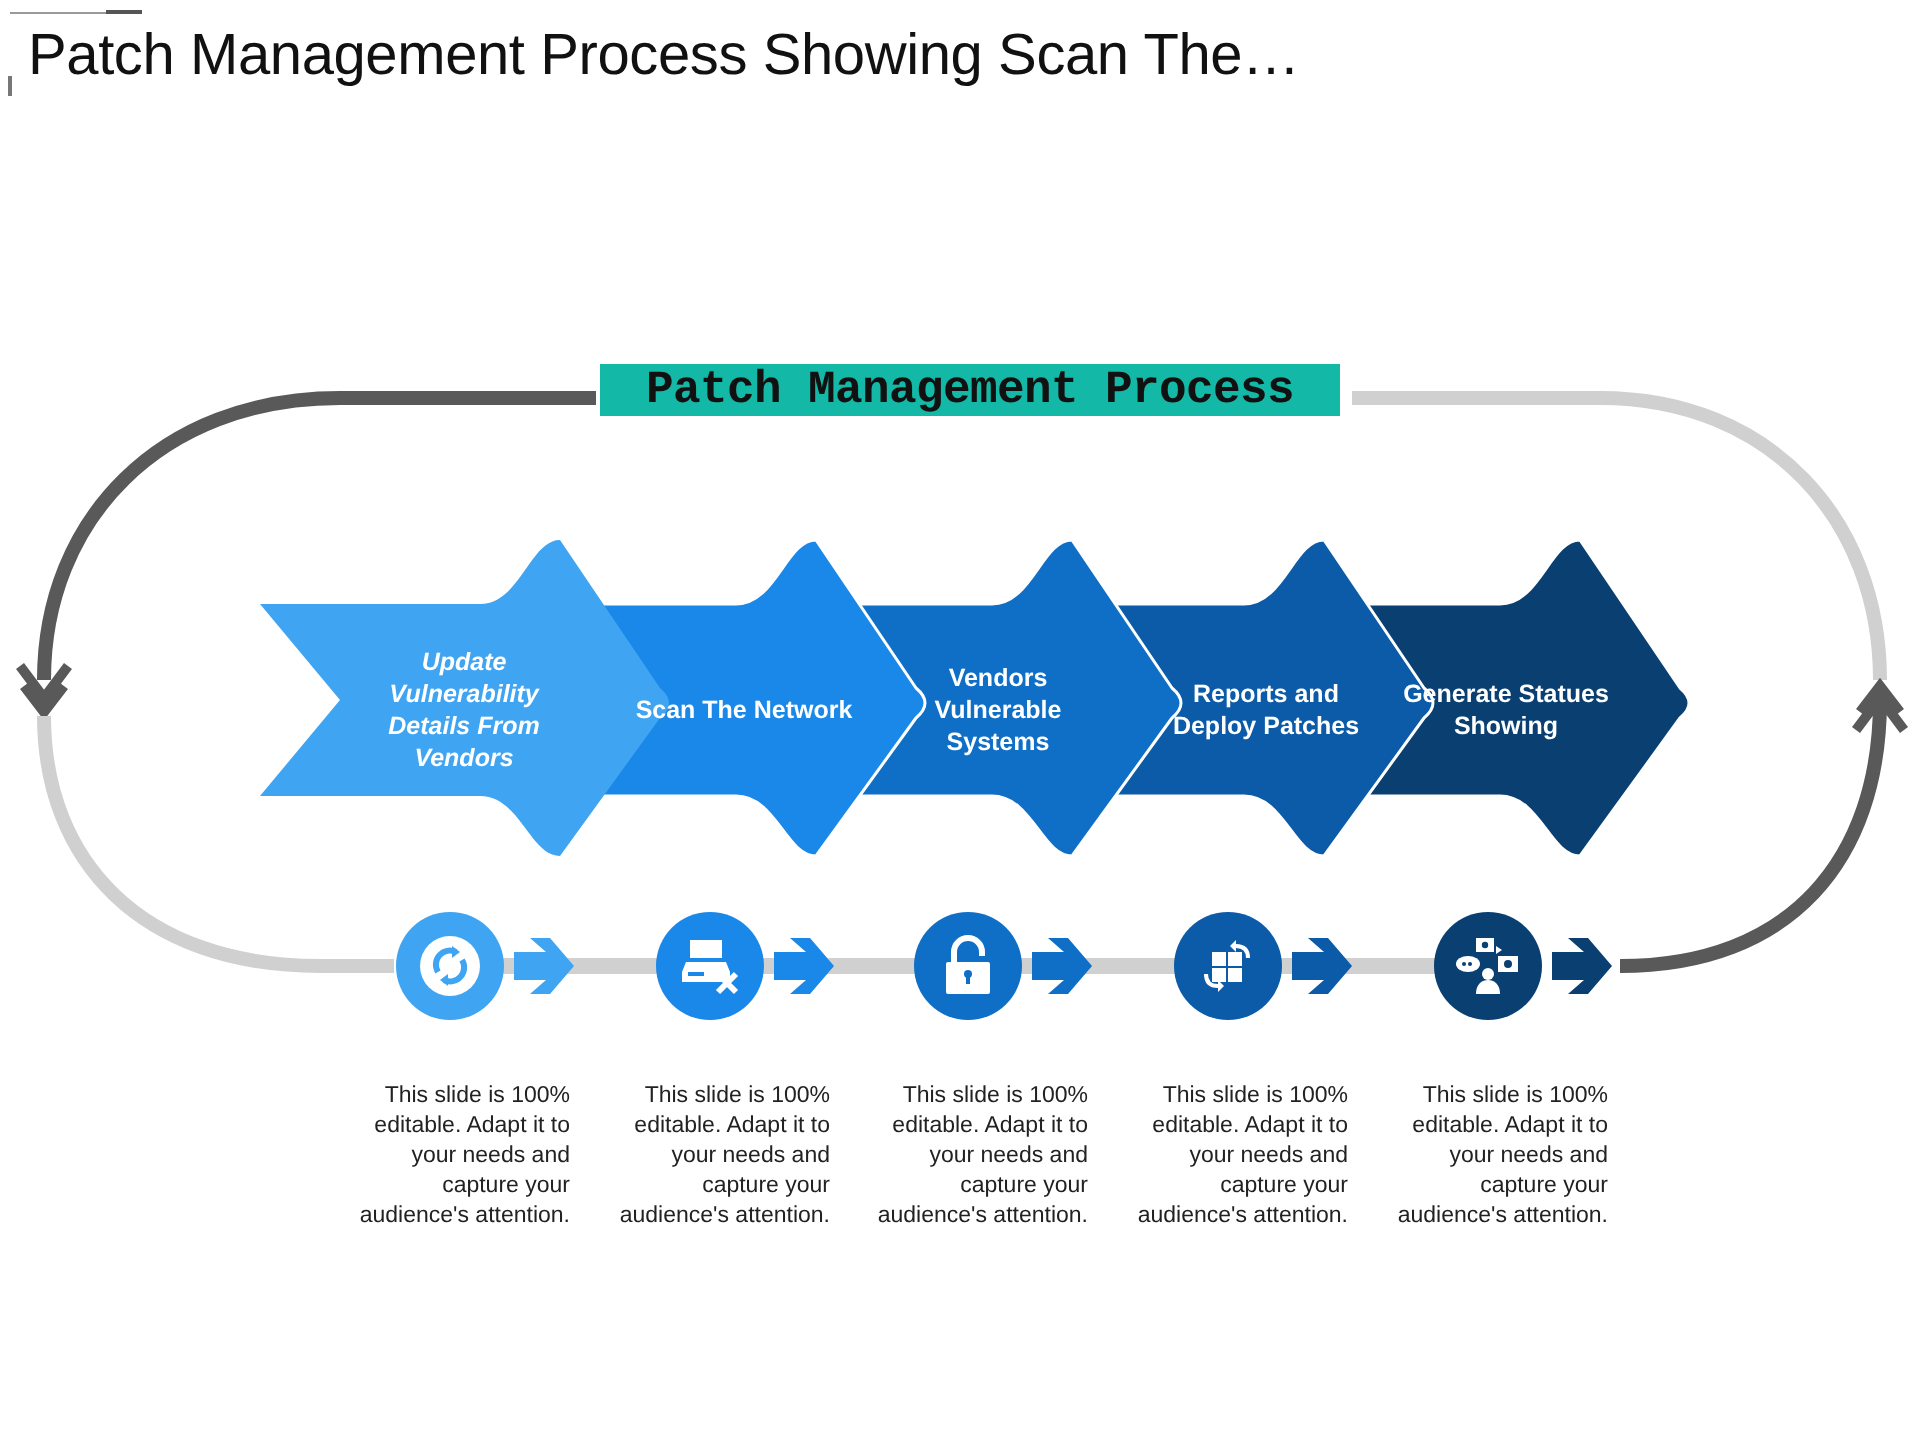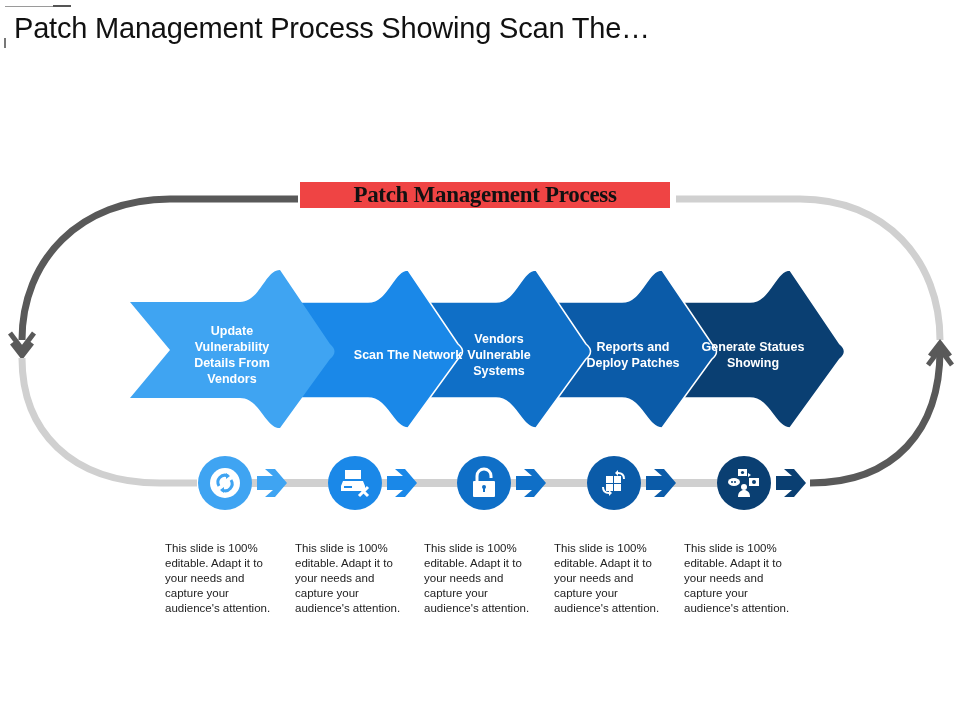--- a/index.html
+++ b/index.html
@@ -8,31 +8,31 @@
     position: absolute; left: 14px; top: 12px;
     font-size: 29px; color: #111111; white-space: nowrap;
     font-family: "Liberation Sans", sans-serif; letter-spacing: -0.2px;
   }
   .corner-mark-h { position: absolute; left: 5px; top: 6px; width: 66px; height: 1px; background: #9a9a9a; }
   .corner-mark-h2 { position: absolute; left: 53px; top: 5px; width: 18px; height: 2px; background: #555; }
   .corner-mark-v { position: absolute; left: 4px; top: 38px; width: 2px; height: 10px; background: #777; }
   svg.diagram { position: absolute; left: 0; top: 0; }
   .diagram-title {
     position: absolute; left: 300px; top: 182px; width: 370px; text-align: center;
-    font-size: 23px; font-weight: bold; color: #111111; background: #ef4444;
-    font-family: Liberation Serif, serif; letter-spacing: -0.3px;
+    font-size: 23px; font-weight: bold; color: #111111; background: #14b8a6;
+    font-family: Liberation Mono, monospace; letter-spacing: -0.3px;
   }
   .step-label {
     position: absolute; top: 310px; width: 110px; height: 90px;
     display: flex; align-items: center; justify-content: center; text-align: center;
     color: #ffffff; font-weight: bold; font-size: 12.5px; line-height: 16px;
     font-family: "Liberation Sans", sans-serif;
   }
   .desc {
-    position: absolute; top: 541px; width: 120px; text-align: left;
+    position: absolute; top: 541px; width: 120px; text-align: right;
     font-size: 11.5px; line-height: 15px; color: #222222;
     font-family: "Liberation Sans", sans-serif;
   }
   .icon-circle {
     position: absolute; top: 456px; width: 54px; height: 54px; border-radius: 50%;
     display: flex; align-items: center; justify-content: center;
   }
 </style>
 </head>
 <body>
@@ -122,22 +122,22 @@
       <path d="M 387 476 L 403 476 L 395 469 L 405 469 L 417 483 L 405 497 L 395 497 L 403 490 L 387 490 Z" fill="#1a88e8"></path>
       <path d="M 516 476 L 532 476 L 524 469 L 534 469 L 546 483 L 534 497 L 524 497 L 532 490 L 516 490 Z" fill="#0f6fc7"></path>
       <path d="M 646 476 L 662 476 L 654 469 L 664 469 L 676 483 L 664 497 L 654 497 L 662 490 L 646 490 Z" fill="#0b5ba8"></path>
       <path d="M 776 476 L 792 476 L 784 469 L 794 469 L 806 483 L 794 497 L 784 497 L 792 490 L 776 490 Z" fill="#0a3f72"></path>
     </g>
 </svg>
 
 <div class="diagram-title">Patch Management Process</div>
 
 <div id="labels">
-    <div class="step-label" style="left: 177px;">Update Vulnerability Details From Vendors</div>
-    <div class="step-label" style="left: 317px; margin-left: 36px;">Scan The Network</div>
+    <div class="step-label" style="left: 177px; font-style: italic;">Update Vulnerability Details From Vendors</div>
+    <div class="step-label" style="left: 317px;">Scan The Network</div>
     <div class="step-label" style="left: 444px;">Vendors Vulnerable Systems</div>
     <div class="step-label" style="left: 578px;">Reports and Deploy Patches</div>
     <div class="step-label" style="left: 698px;">Generate Statues Showing</div>
   </div>
 <div id="icons">
     <div class="icon-circle" style="left: 198px; background: rgb(63, 164, 242);">
       <svg width="32" height="32" viewBox="0 0 32 32">
         <circle cx="16" cy="16" r="15" fill="#fff"></circle>
         <path d="M10 19 a7 7 0 0 1 9-10" fill="none" stroke="#3fa4f2" stroke-width="3"></path>
         <path d="M17 6 l4 3 -4 3z" fill="#3fa4f2"></path>

